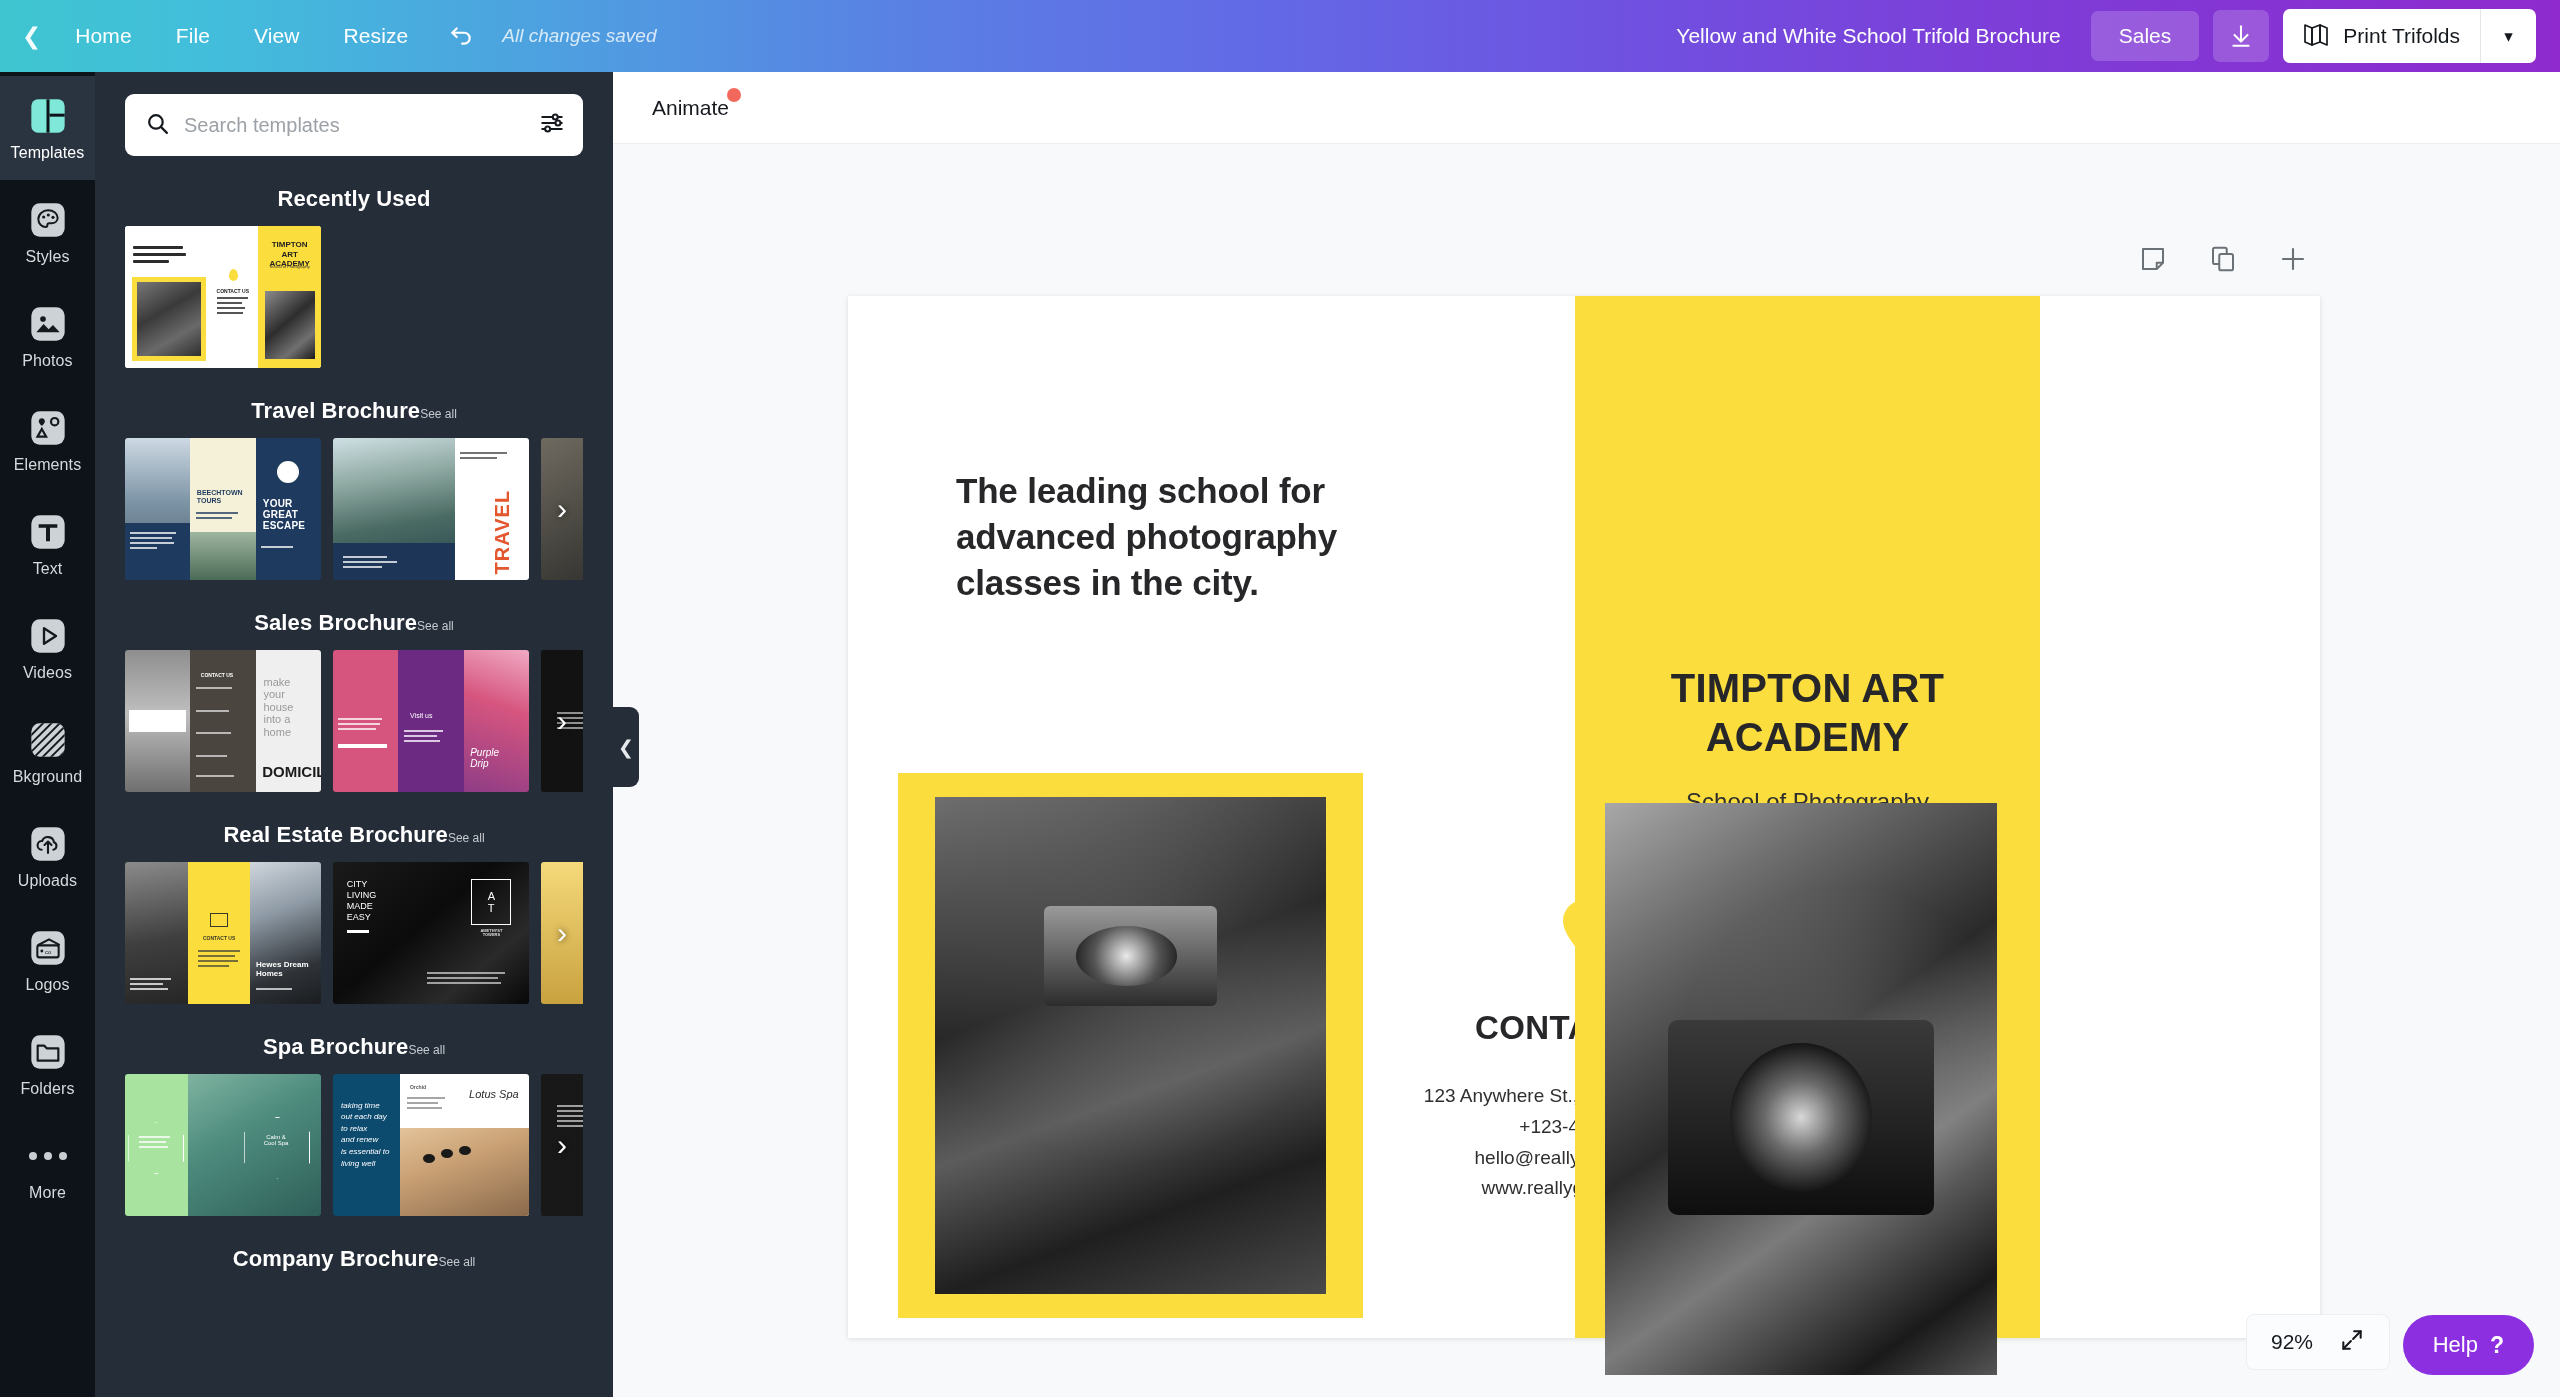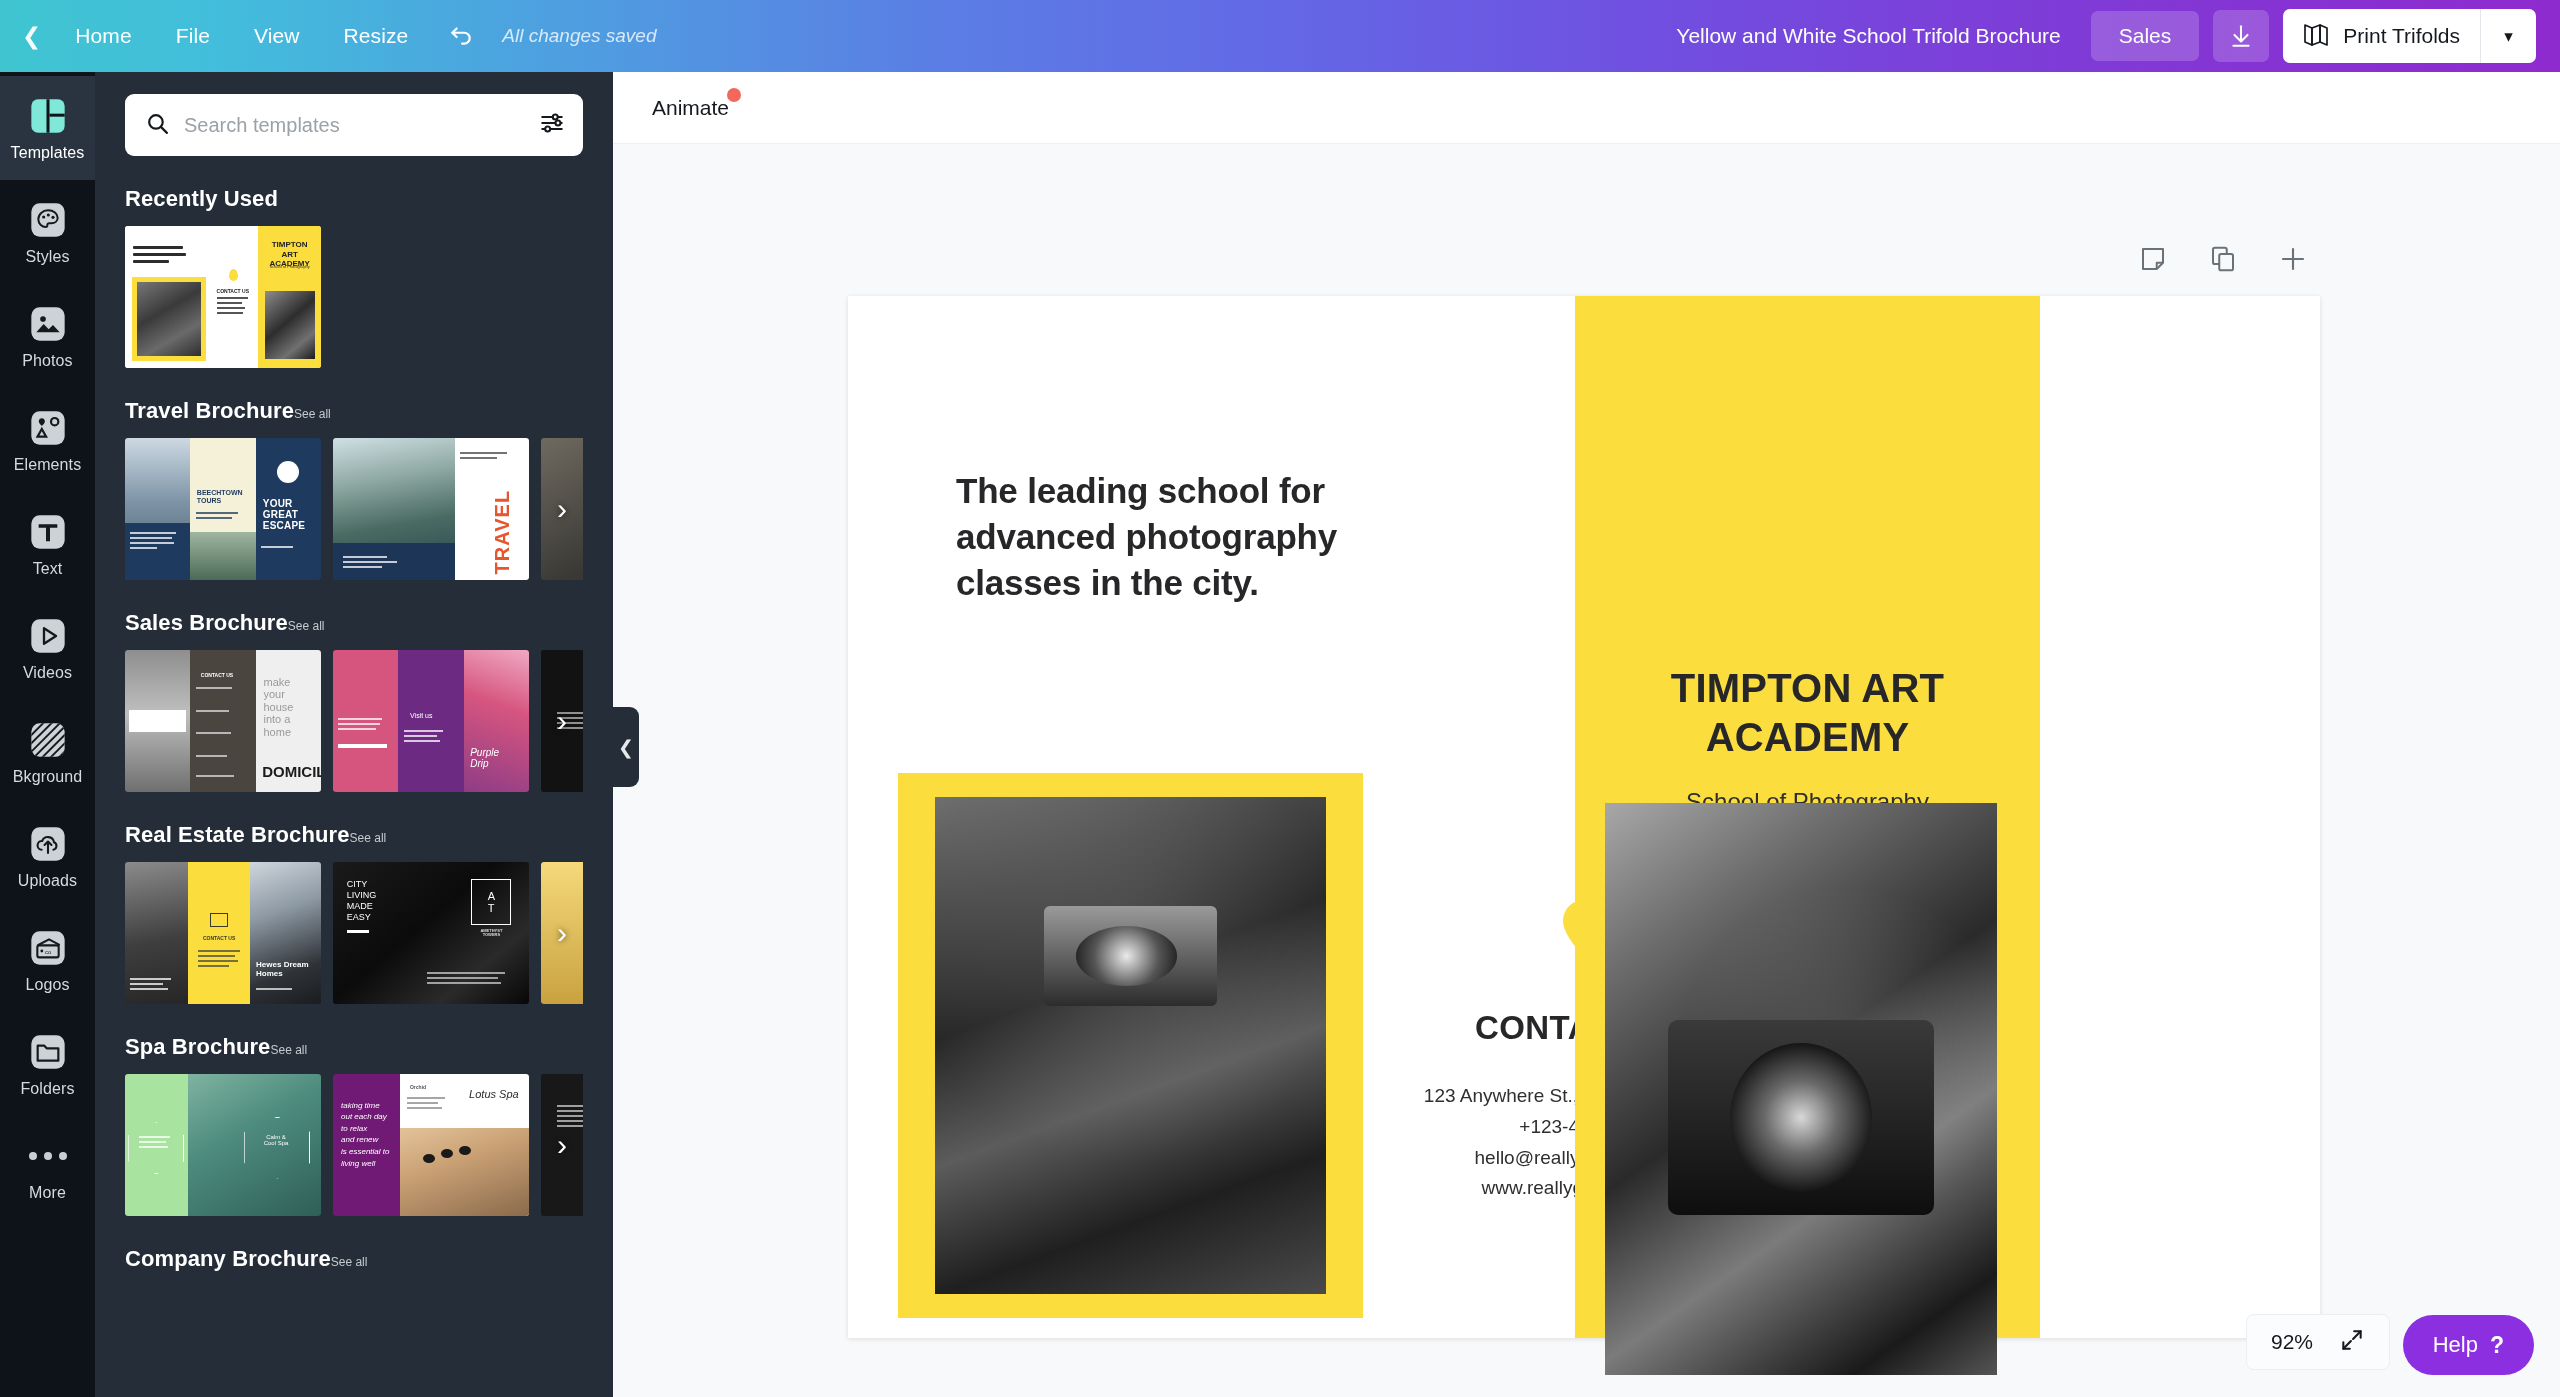--- a/index.html
+++ b/index.html
@@ -72,21 +72,21 @@
     height:62px; background:#fff; border-radius:9px; display:flex;
     align-items:center; padding:0 18px 0 20px; gap:14px;
   }
   .search-inp{
     flex:1; border:0; outline:0; font-size:20px; color:#8C9196;
     font-family:"Liberation Sans", sans-serif; background:transparent;
   }
   .search-inp::placeholder{ color:#9BA1A6; }
   .panel-scroll{ height:1250px; overflow:hidden; padding-bottom:20px; }
   .sec{ padding:0 30px; margin-top:30px; }
-  .sec-head{ display:flex; align-items:baseline; justify-content:flex-start; margin-bottom:14px; }
+  .sec-head{ display:flex; align-items:baseline; justify-content:center; margin-bottom:14px; }
   .sec-title{ font-size:22px; font-weight:bold; color:#fff; letter-spacing:.1px; }
   .see-all{ font-size:12px; color:#C6CBD0; }
   .thumb-row{ display:flex; gap:12px; position:relative; overflow:hidden; height:142px; }
   .thumb{
     height:142px; border-radius:3px; overflow:hidden; flex:0 0 auto; position:relative;
     background:#222;
   }
   .t-w1{ width:196px; } .t-w2{ width:196px; } .t-w3{ width:196px; }
   .row-arrow{
     position:absolute; right:4px; top:50%; transform:translateY(-50%);
@@ -698,21 +698,21 @@
                 </div>
             </div>
             <div class="blk" style="background:linear-gradient(150deg,#7FB3A0 0%,#4E8C7E 40%,#2E5F58 100%)">
               <div style="position:absolute;top:30%;right:8%;width:66px;height:62px;border:1.5px solid #fff;clip-path:polygon(50% 0,100% 25%,100% 75%,50% 100%,0 75%,0 25%)"></div>
               <div class="cap" style="top:42%;right:12%;width:58px;text-align:center;font-size:6px;color:#fff;font-weight:400">Calm &amp;<br>Cool Spa</div>
             </div>
           </div>
         </div>
         <div class="thumb t-w2">
           <div class="art">
-            <div class="blk" style="flex:0 0 34%;background:#701a75">
+            <div class="blk" style="flex:0 0 34%;background:#0c4a6e">
               <div class="cap" style="top:18%;left:12%;font-size:8px;color:#fff;font-style:italic;font-weight:400;line-height:1.45">taking time<br>out each day<br>to relax<br>and renew<br>is essential to<br>living well</div>
             </div>
             <div class="blk" style="background:#fff">
               <div class="cap" style="top:8%;left:8%;font-size:5px;color:#555">Orchid</div>
               <div class="txtlines" style="top:16%;left:6%;width:34%;color:#888">
                   <i style="width:86%"></i>
                   <i style="width:70%"></i>
                   <i style="width:78%"></i>
                 </div>
               <div class="cap" style="top:10%;right:8%;font-size:11px;color:#2b2b2b;font-style:italic;font-weight:400">Lotus Spa</div>

